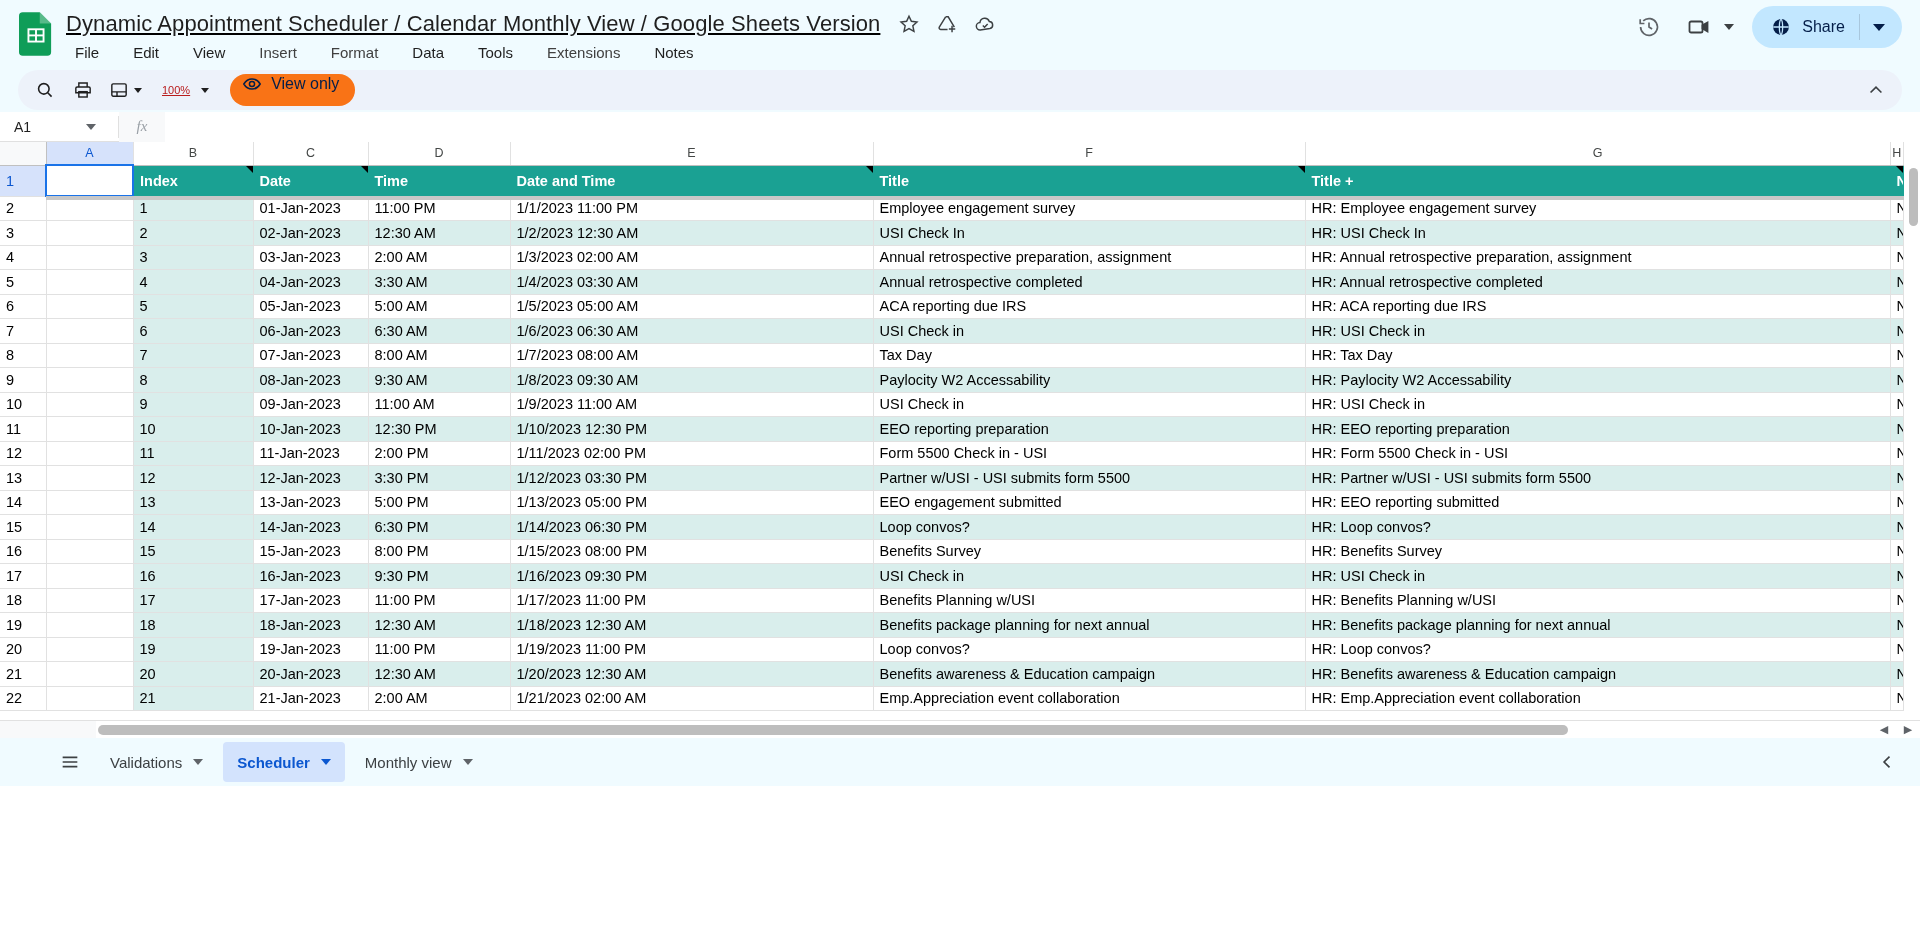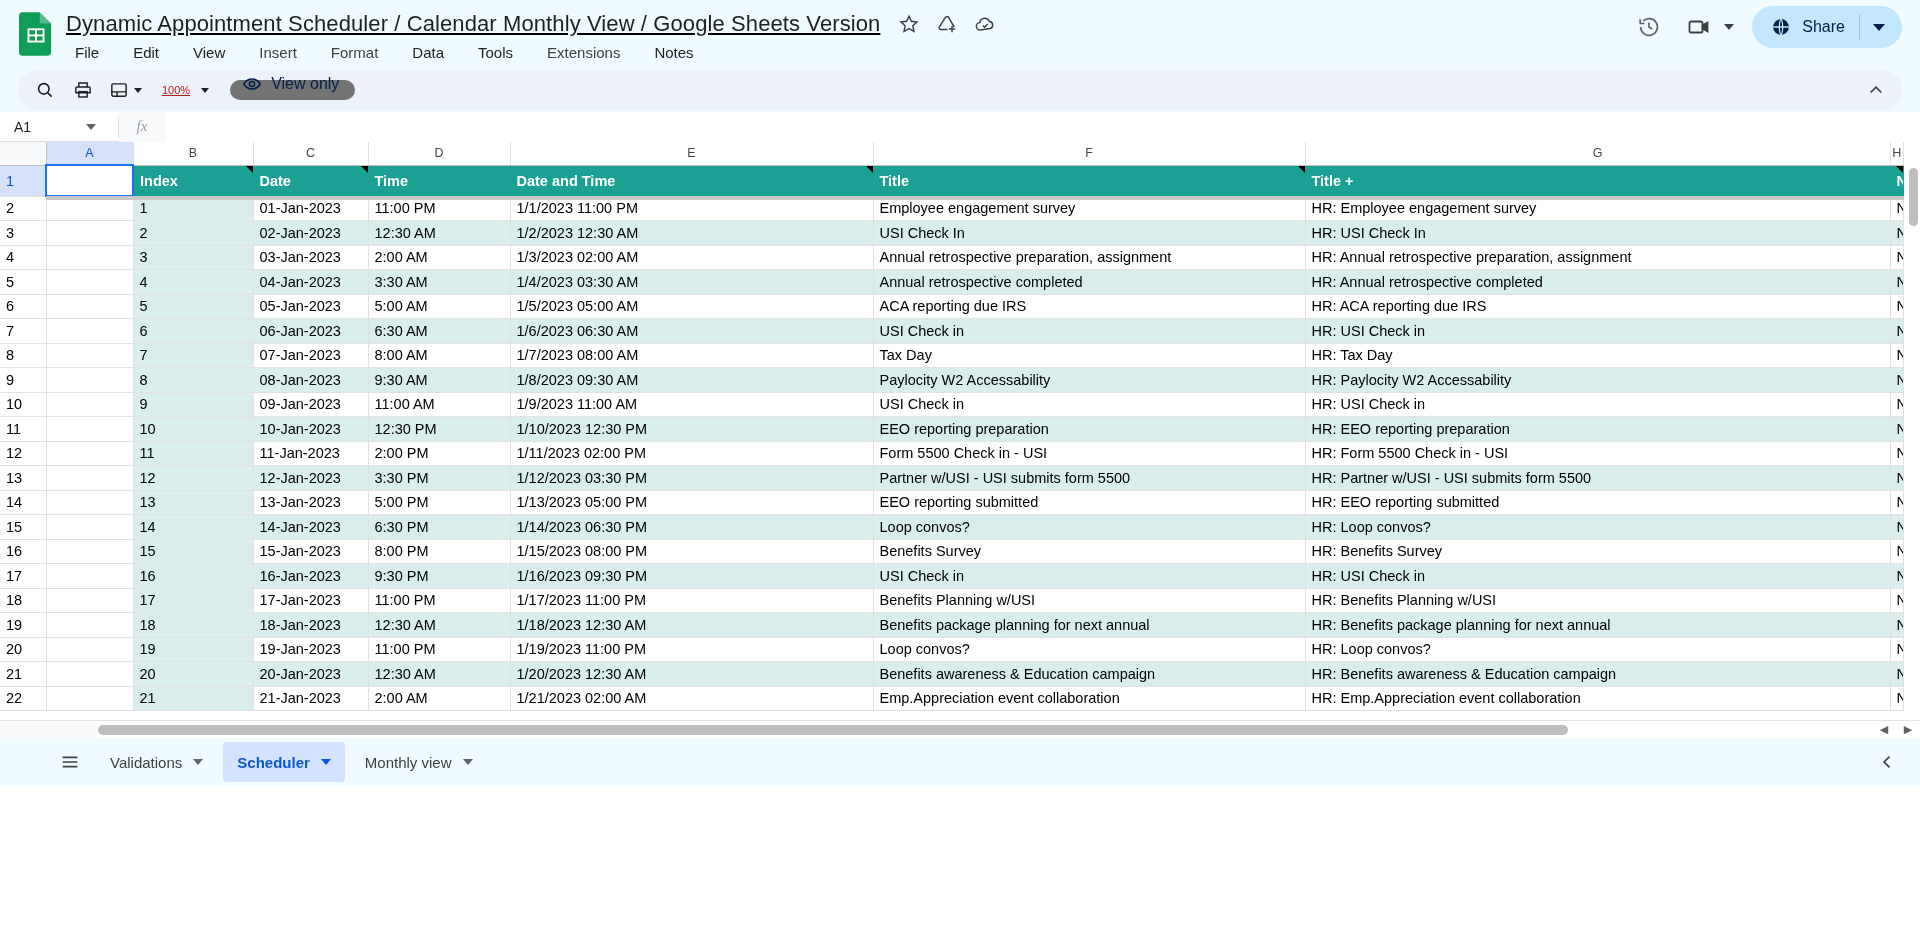--- a/index.html
+++ b/index.html
@@ -123,22 +123,22 @@
   .tb-caret {
     width: 0; height: 0;
     border-left: 4px solid transparent;
     border-right: 4px solid transparent;
     border-top: 5px solid #1f1f1f;
     margin-left: 5px;
   }
   .zoom-val { font-size: 11px; color: #b91c1c; padding: 0 6px; text-decoration: underline; }
   .viewonly-chip {
     display: flex; align-items: center;
-    height: 20px;
-    background: #737373;
+    height: 32px;
+    background: #f97316;
     border-radius: 16px;
     padding: 0 16px 12px 12px;
     margin-left: 14px;
     cursor: pointer;
   }
   .viewonly-chip svg { width: 20px; height: 20px; color: #041e49; margin-right: 9px; }
   .viewonly-chip span { font-size: 16px; color: #041e49; }
   .tb-collapse {
     position: absolute; right: 10px; top: 50%;
     transform: translateY(-50%);
@@ -669,21 +669,21 @@
           <td class="dcell">HR: Partner w/USI - USI submits form 5500</td>
           <td class="dcell">Notes12</td>
         </tr>
         <tr class="band-a">
           <td class="rowhead">14</td>
           <td class="acol" colspan="2"></td>
           <td class="idxcell">13</td>
           <td class="dcell">13-Jan-2023</td>
           <td class="dcell">5:00 PM</td>
           <td class="dcell">1/13/2023 05:00 PM</td>
-          <td class="dcell">EEO reporting submitted</td>
+          <td class="dcell">EEO engagement submitted</td>
           <td class="dcell">HR: EEO reporting submitted</td>
           <td class="dcell">Notes13</td>
         </tr>
         <tr class="band-b">
           <td class="rowhead">15</td>
           <td class="acol" colspan="2"></td>
           <td class="idxcell">14</td>
           <td class="dcell">14-Jan-2023</td>
           <td class="dcell">6:30 PM</td>
           <td class="dcell">1/14/2023 06:30 PM</td>

